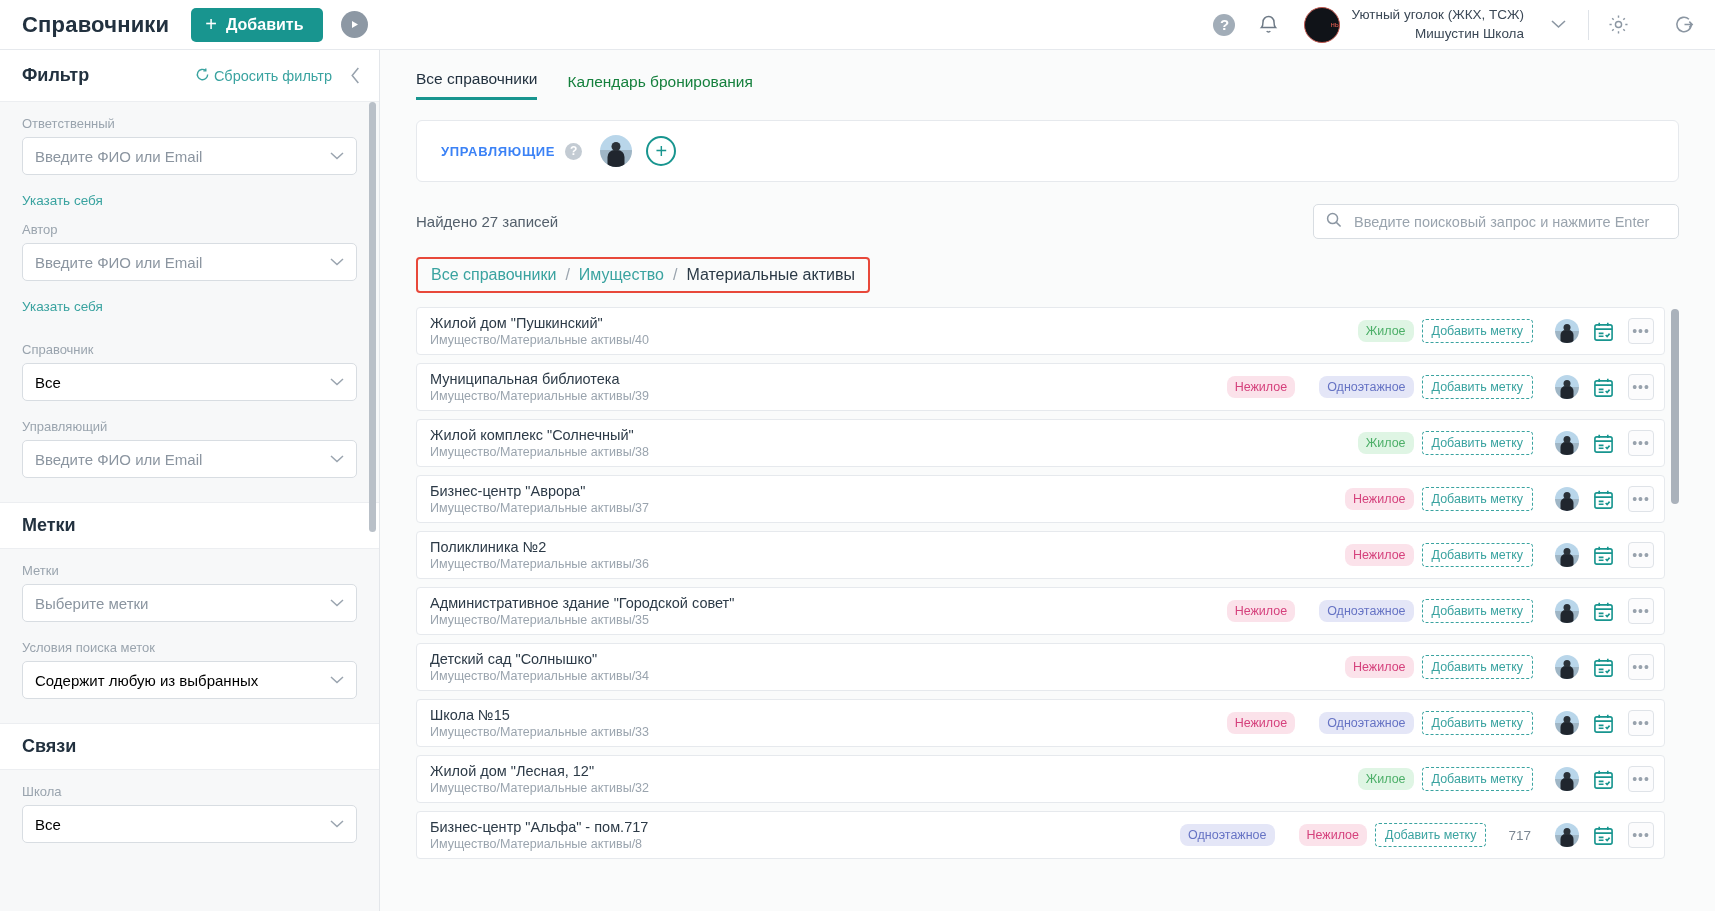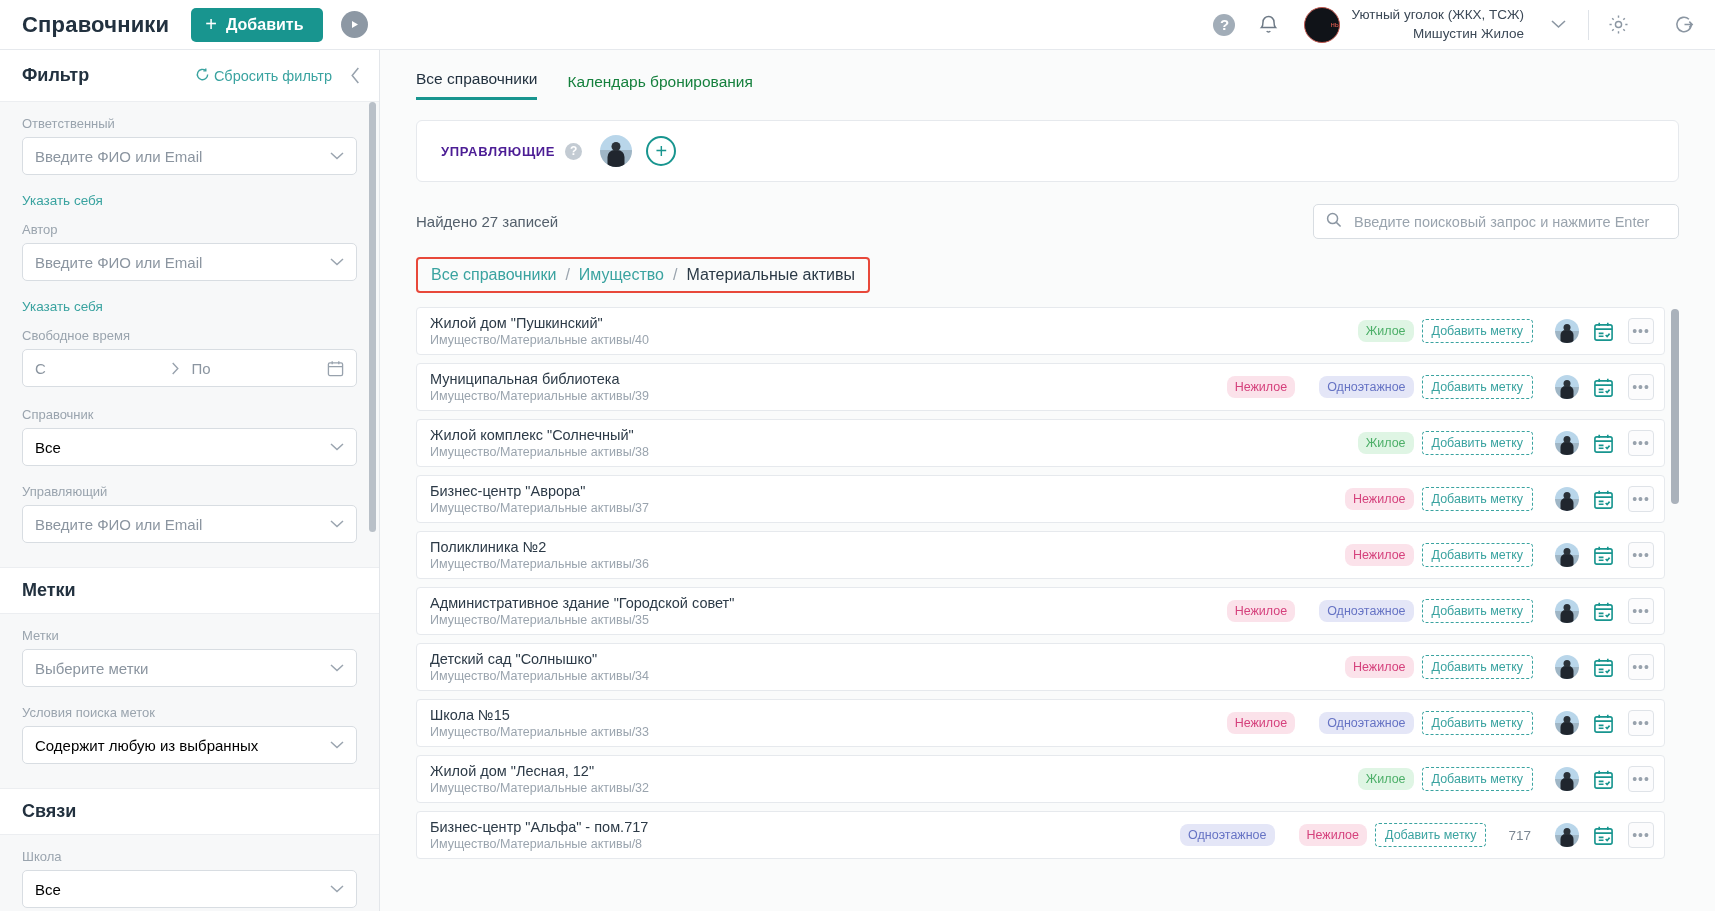--- a/index.html
+++ b/index.html
@@ -146,21 +146,21 @@
   }
   .tab.active { color: #22313f; border-bottom: 3px solid #18958f; font-weight: normal; }
 
   .mgr-card {
     margin: 20px 36px 0 36px;
     background: #fff; border: 1px solid #e6e9ed; border-radius: 6px;
     height: 62px; display: flex; align-items: center; padding: 0 24px;
   }
   .mgr-label {
     font-size: 13px; font-weight: bold; letter-spacing: .7px;
-    color: #4c1d95; margin-right: 10px;
+    color: #3b82f6; margin-right: 10px;
   }
   .mgr-help {
     width: 17px; height: 17px; border-radius: 50%; background: #c3cbd3;
     color: #fff; font-size: 12px; font-weight: bold;
     display: flex; align-items: center; justify-content: center;
     margin-right: 18px; cursor: pointer;
   }
   .mgr-avatar {
     width: 32px; height: 32px; border-radius: 50%; overflow: hidden;
     margin-right: 14px; flex-shrink: 0; cursor: pointer;
@@ -296,21 +296,21 @@
         <path d="M7.8 17a1.9 1.9 0 0 0 3.4 0"></path>
       </svg>
     </div>
 
     <div class="user-block">
       <div class="avatar-top">
         <span>ныйУго</span>
       </div>
       <div class="user-names">
         <div class="user-org">Уютный уголок (ЖКХ, ТСЖ)</div>
-        <div class="user-name">Мишустин Жилое</div>
+        <div class="user-name">Мишустин Школа</div>
       </div>
       <div class="chev-user">
         <svg width="15" height="9" viewBox="0 0 15 9" fill="none" stroke="#8b96a2" stroke-width="1.6">
             <path d="M1 1l6.5 6L14 1"></path>
           </svg>
       </div>
     </div>
 
     <div class="top-divider"></div>
 
@@ -376,38 +376,20 @@
               <span class="chev">
                 <svg width="14" height="8" viewBox="0 0 14 8" fill="none" stroke="#9aa4af" stroke-width="1.5">
                     <path d="M1 1l6 5.5L13 1"></path>
                   </svg>
               </span>
             </div>
           </div>
           <div class="link-self">Указать себя</div>
 
           
-          <div class="field">
-            <span class="field-label">Свободное время</span>
-            <div class="daterange">
-              <span class="from">С</span>
-              <span class="arrow">
-                <svg width="9" height="13" viewBox="0 0 9 14" fill="none" stroke="#98a2ad" stroke-width="1.5">
-                    <path d="M1.5 1L7 7l-5.5 6"></path>
-                  </svg>
-              </span>
-              <span class="to">По</span>
-              <span class="cal">
-                <svg width="17" height="17" viewBox="0 0 18 18" fill="none" stroke="#98a2ad" stroke-width="1.4">
-                  <rect x="1.5" y="3" width="15" height="13.5" rx="1.6"></rect>
-                    <path d="M1.5 7h15M5.5 1.2v3.2M12.5 1.2v3.2"></path>
-                </svg>
-              </span>
-            </div>
-          </div>
           <div style="height:14px"></div>
 
           
           <div class="field">
             <span class="field-label">Справочник</span>
             <div class="select-box val">
               <span>Все</span>
               <span class="chev">
                 <svg width="14" height="8" viewBox="0 0 14 8" fill="none" stroke="#9aa4af" stroke-width="1.5">
                     <path d="M1 1l6 5.5L13 1"></path>

